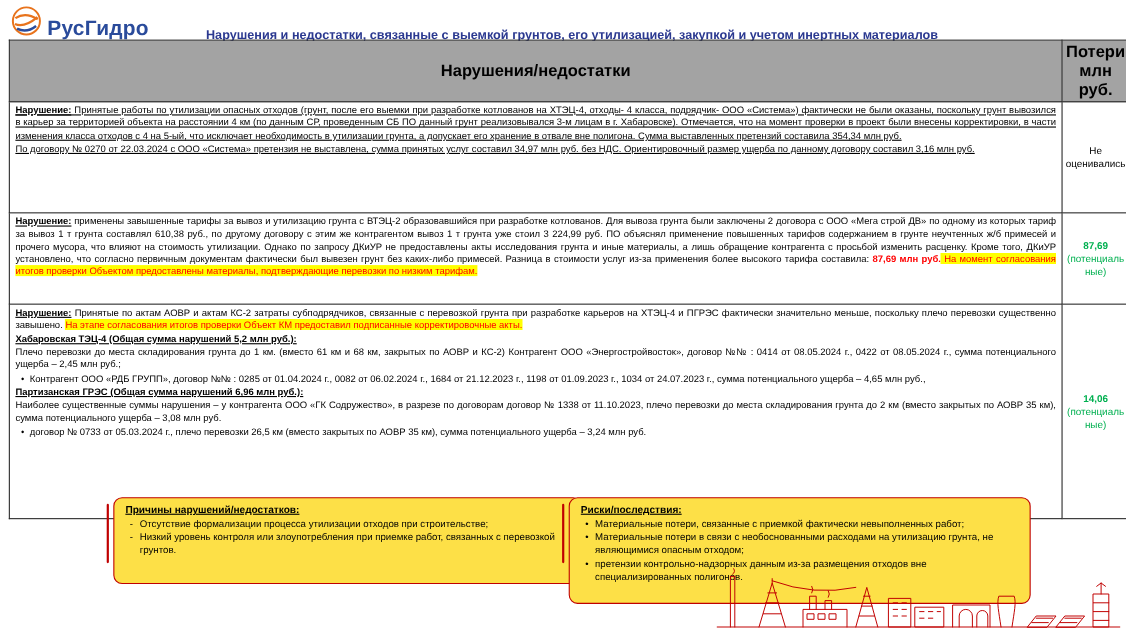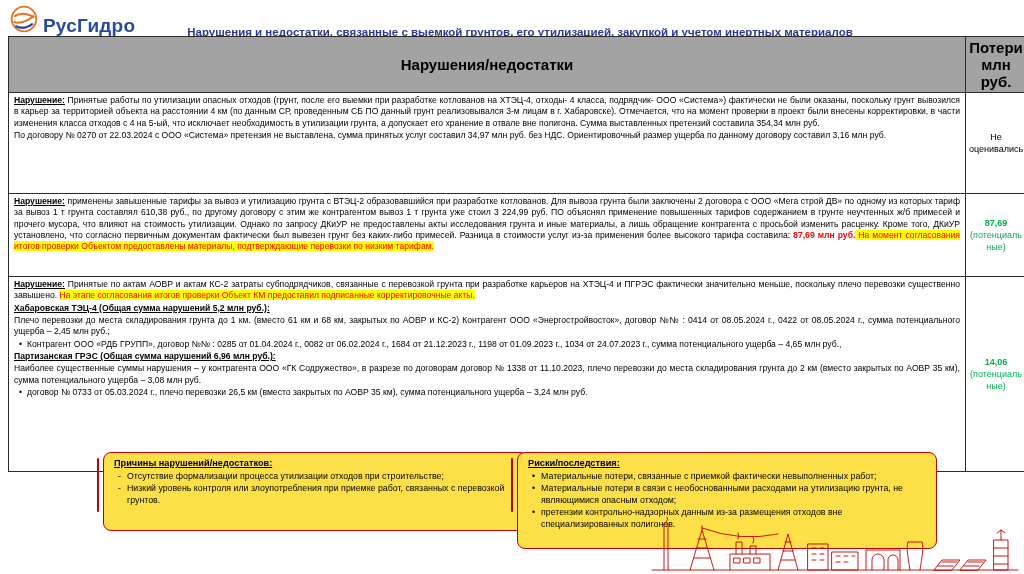--- a/index.html
+++ b/index.html
@@ -23,21 +23,21 @@
   th.col-violations{width:952px;}
   th.col-loss{width:56px;}
   table.violations th{
     background:#a3a3a3;font-size:15px;font-weight:bold;height:22px;
     text-align:center;vertical-align:middle;padding:2px;
   }
   td.cell-text{
     vertical-align:top;padding:2px 5px;font-size:8.6px;line-height:1.32;
     text-align:justify;
   }
-  td.cell-text.row0{height:96px;}
+  td.cell-text.row0{height:96px;text-decoration:underline;}
   td.cell-text.row1{height:78px;}
   td.cell-text.row2{height:190px;}
   td.cell-loss{
     text-align:center;vertical-align:middle;font-size:9px;line-height:1.35;
     padding:2px;overflow-wrap:break-word;word-break:break-word;
   }
   .para{margin:0 0 1px 0;}
   .para.bullet{position:relative;padding-left:13px;}
   .para.bullet::before{content:"\2022";position:absolute;left:5px;top:0;}
   .b{font-weight:bold;}

